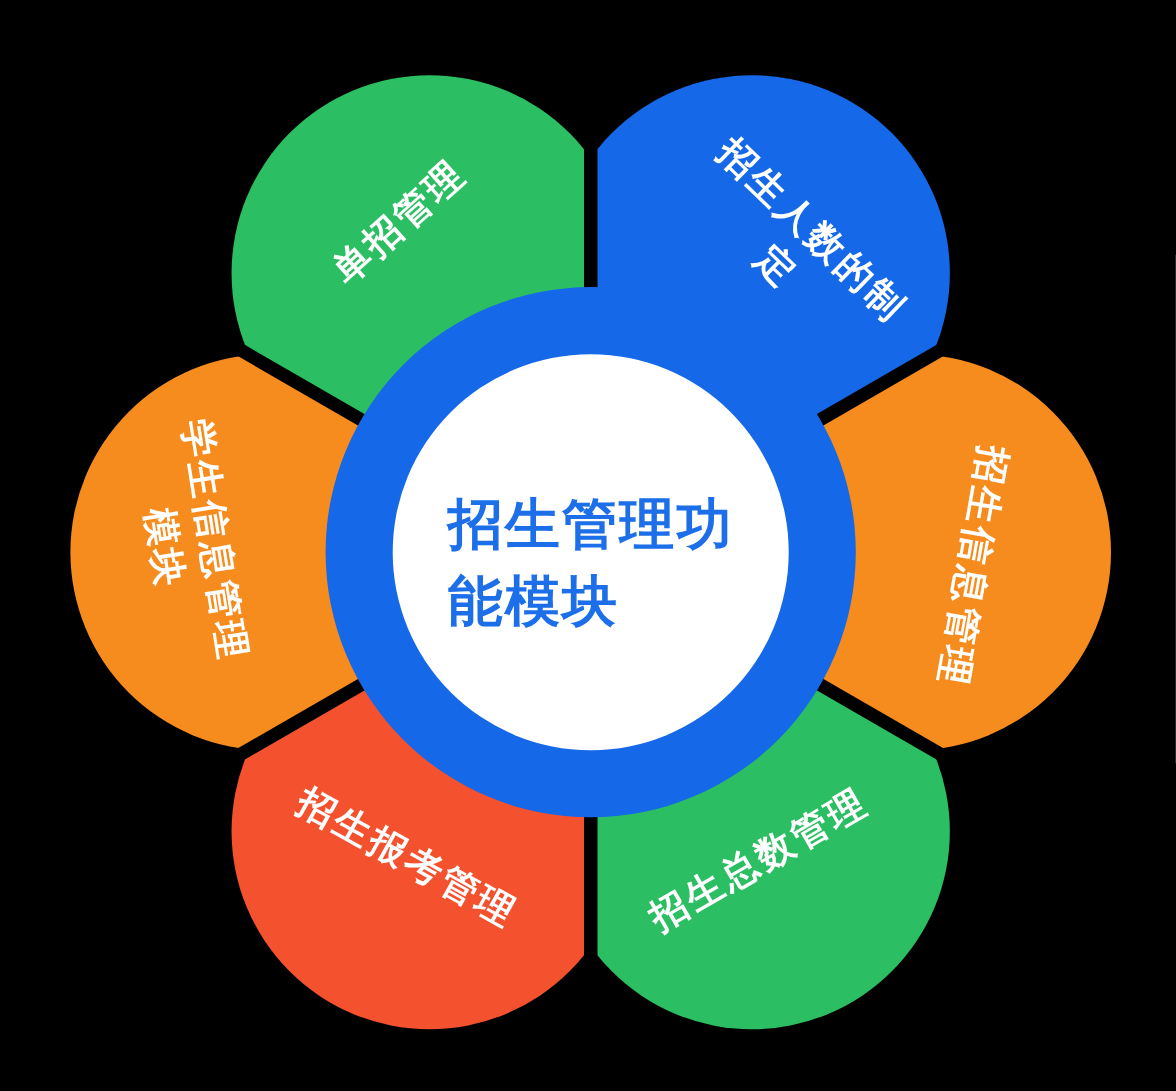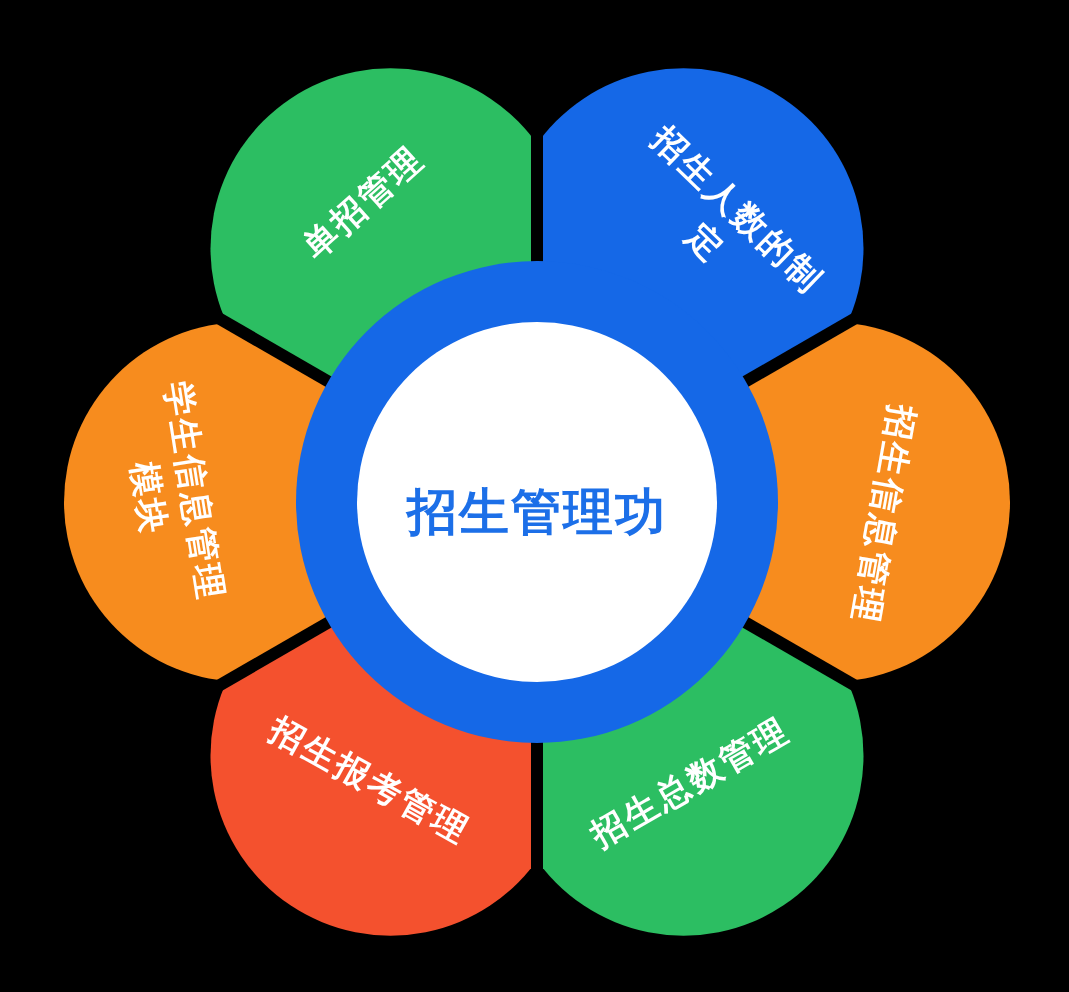--- a/index.html
+++ b/index.html
@@ -125,15 +125,16 @@
     <span></span>
   </div>
 
   <div class="petal-label lbl-left" style="color: rgb(255, 255, 255);">
     <span>学生信息管理</span>
     <span>模块</span>
   </div>
 
   <div class="center-title" style="color: rgb(28, 111, 232);">
     <span>招生管理功</span>
+    <span>能模块</span>
   </div>
 
 </div>
 
 </body></html>

